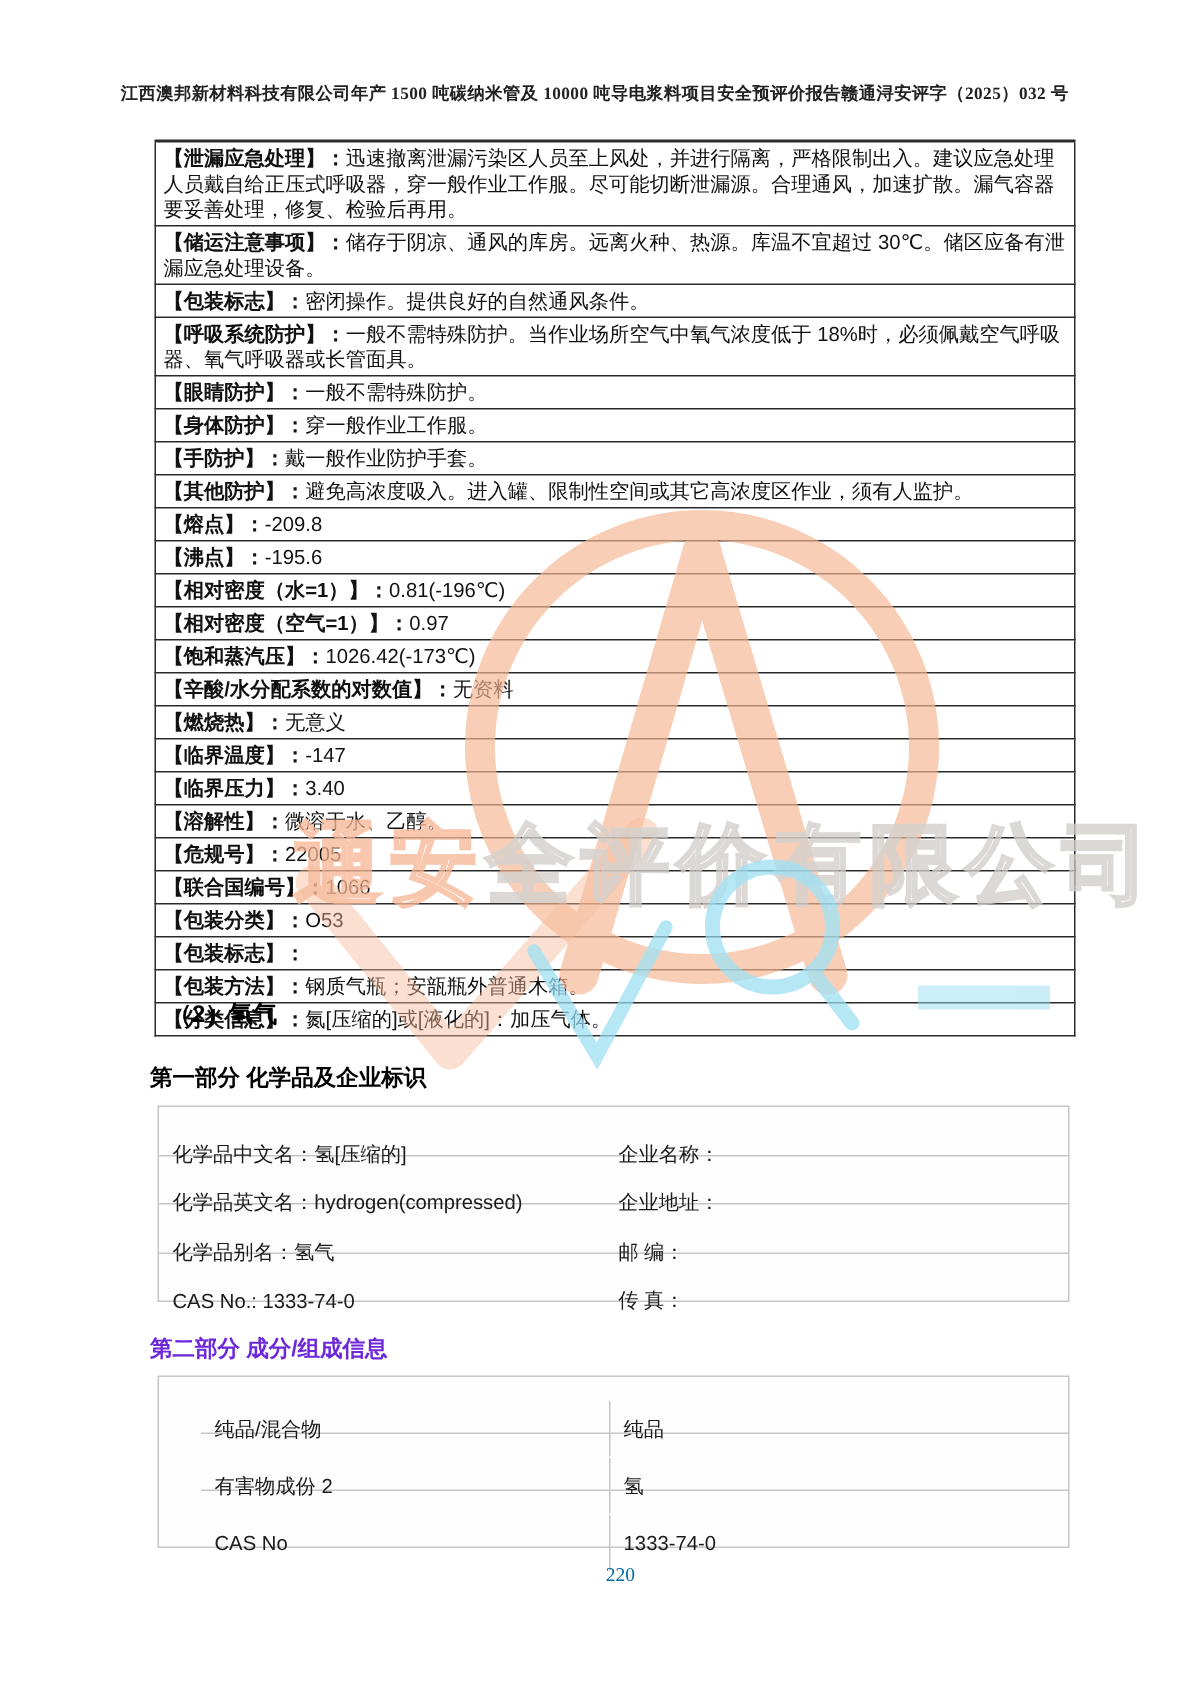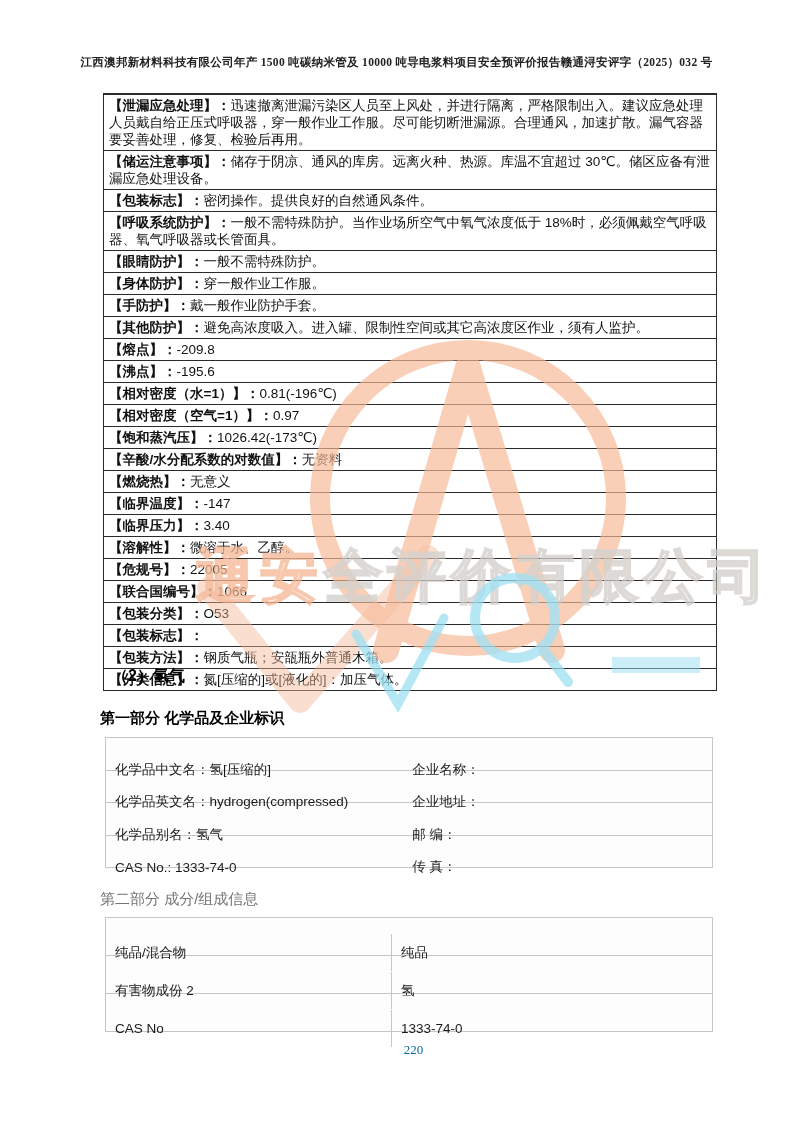--- a/index.html
+++ b/index.html
@@ -11,32 +11,32 @@
       font-size:11.5px;font-weight:bold;letter-spacing:.3px;color:#222;}
   
   .ptable{position:absolute;top:93px;left:103px;width:614px;border-top:2px solid #2a2a2a;}
   .prow{position:relative;border:1px solid #2a2a2a;border-top:none;padding:2px 6px 2px 5px;
         line-height:17px;font-size:13.5px;min-height:17px;background:transparent;}
   .plab{font-weight:bold;}
   .pval{font-weight:normal;}
   
   .h-gas{position:absolute;top:666px;left:112px;font-size:16px;font-weight:bold;color:#000;text-align:right;}
   .h-part1{position:absolute;top:709px;left:100px;font-size:15px;font-weight:bold;color:#000;}
-  .h-part2{position:absolute;top:890px;left:100px;font-size:15px;font-weight:normal;color:#737373;}
+  .h-part2{position:absolute;top:890px;left:100px;font-size:15px;font-weight:bold;color:#6d28d9;}
   
   .gtable{position:absolute;left:105px;width:608px;border:1px solid #c6c6c6;background:#fdfdfd;
           box-sizing:border-box;}
   .gtable .grow{display:flex;align-items:center;border-bottom:1px solid #c6c6c6;}
   .gtable .grow:last-child{border-bottom:none;justify-content:flex-end;}
   .gtable .gcell{padding:0 0 0 9px;font-size:13.5px;color:#1a1a1a;white-space:nowrap;margin-top:32px;}
   #table-part1{top:737px;}
   #table-part1 .grow{height:31.5px;}
   #table-part1 .gcell.c1{width:49%;}
   #table-part1 .gcell.c2{width:51%;}
-  #table-part2{top:917px;}
+  #table-part2{top:917px;padding-left:28px;}
   #table-part2 .grow{height:37px;}
   #table-part2 .gcell.c1{width:47%;border-right:1px solid #c6c6c6;height:100%;display:flex;align-items:center;}
   #table-part2 .gcell.c2{width:53%;}
   
   .page-number{position:absolute;top:1042px;left:0;width:793px;text-align:center;
       font-family:"Liberation Serif","DejaVu Serif",serif;font-size:13px;color:#0369a1;padding-left:17px;}
   
   .watermark{position:absolute;inset:0;z-index:5;pointer-events:none;opacity:.9;}
 </style>
 </head>

